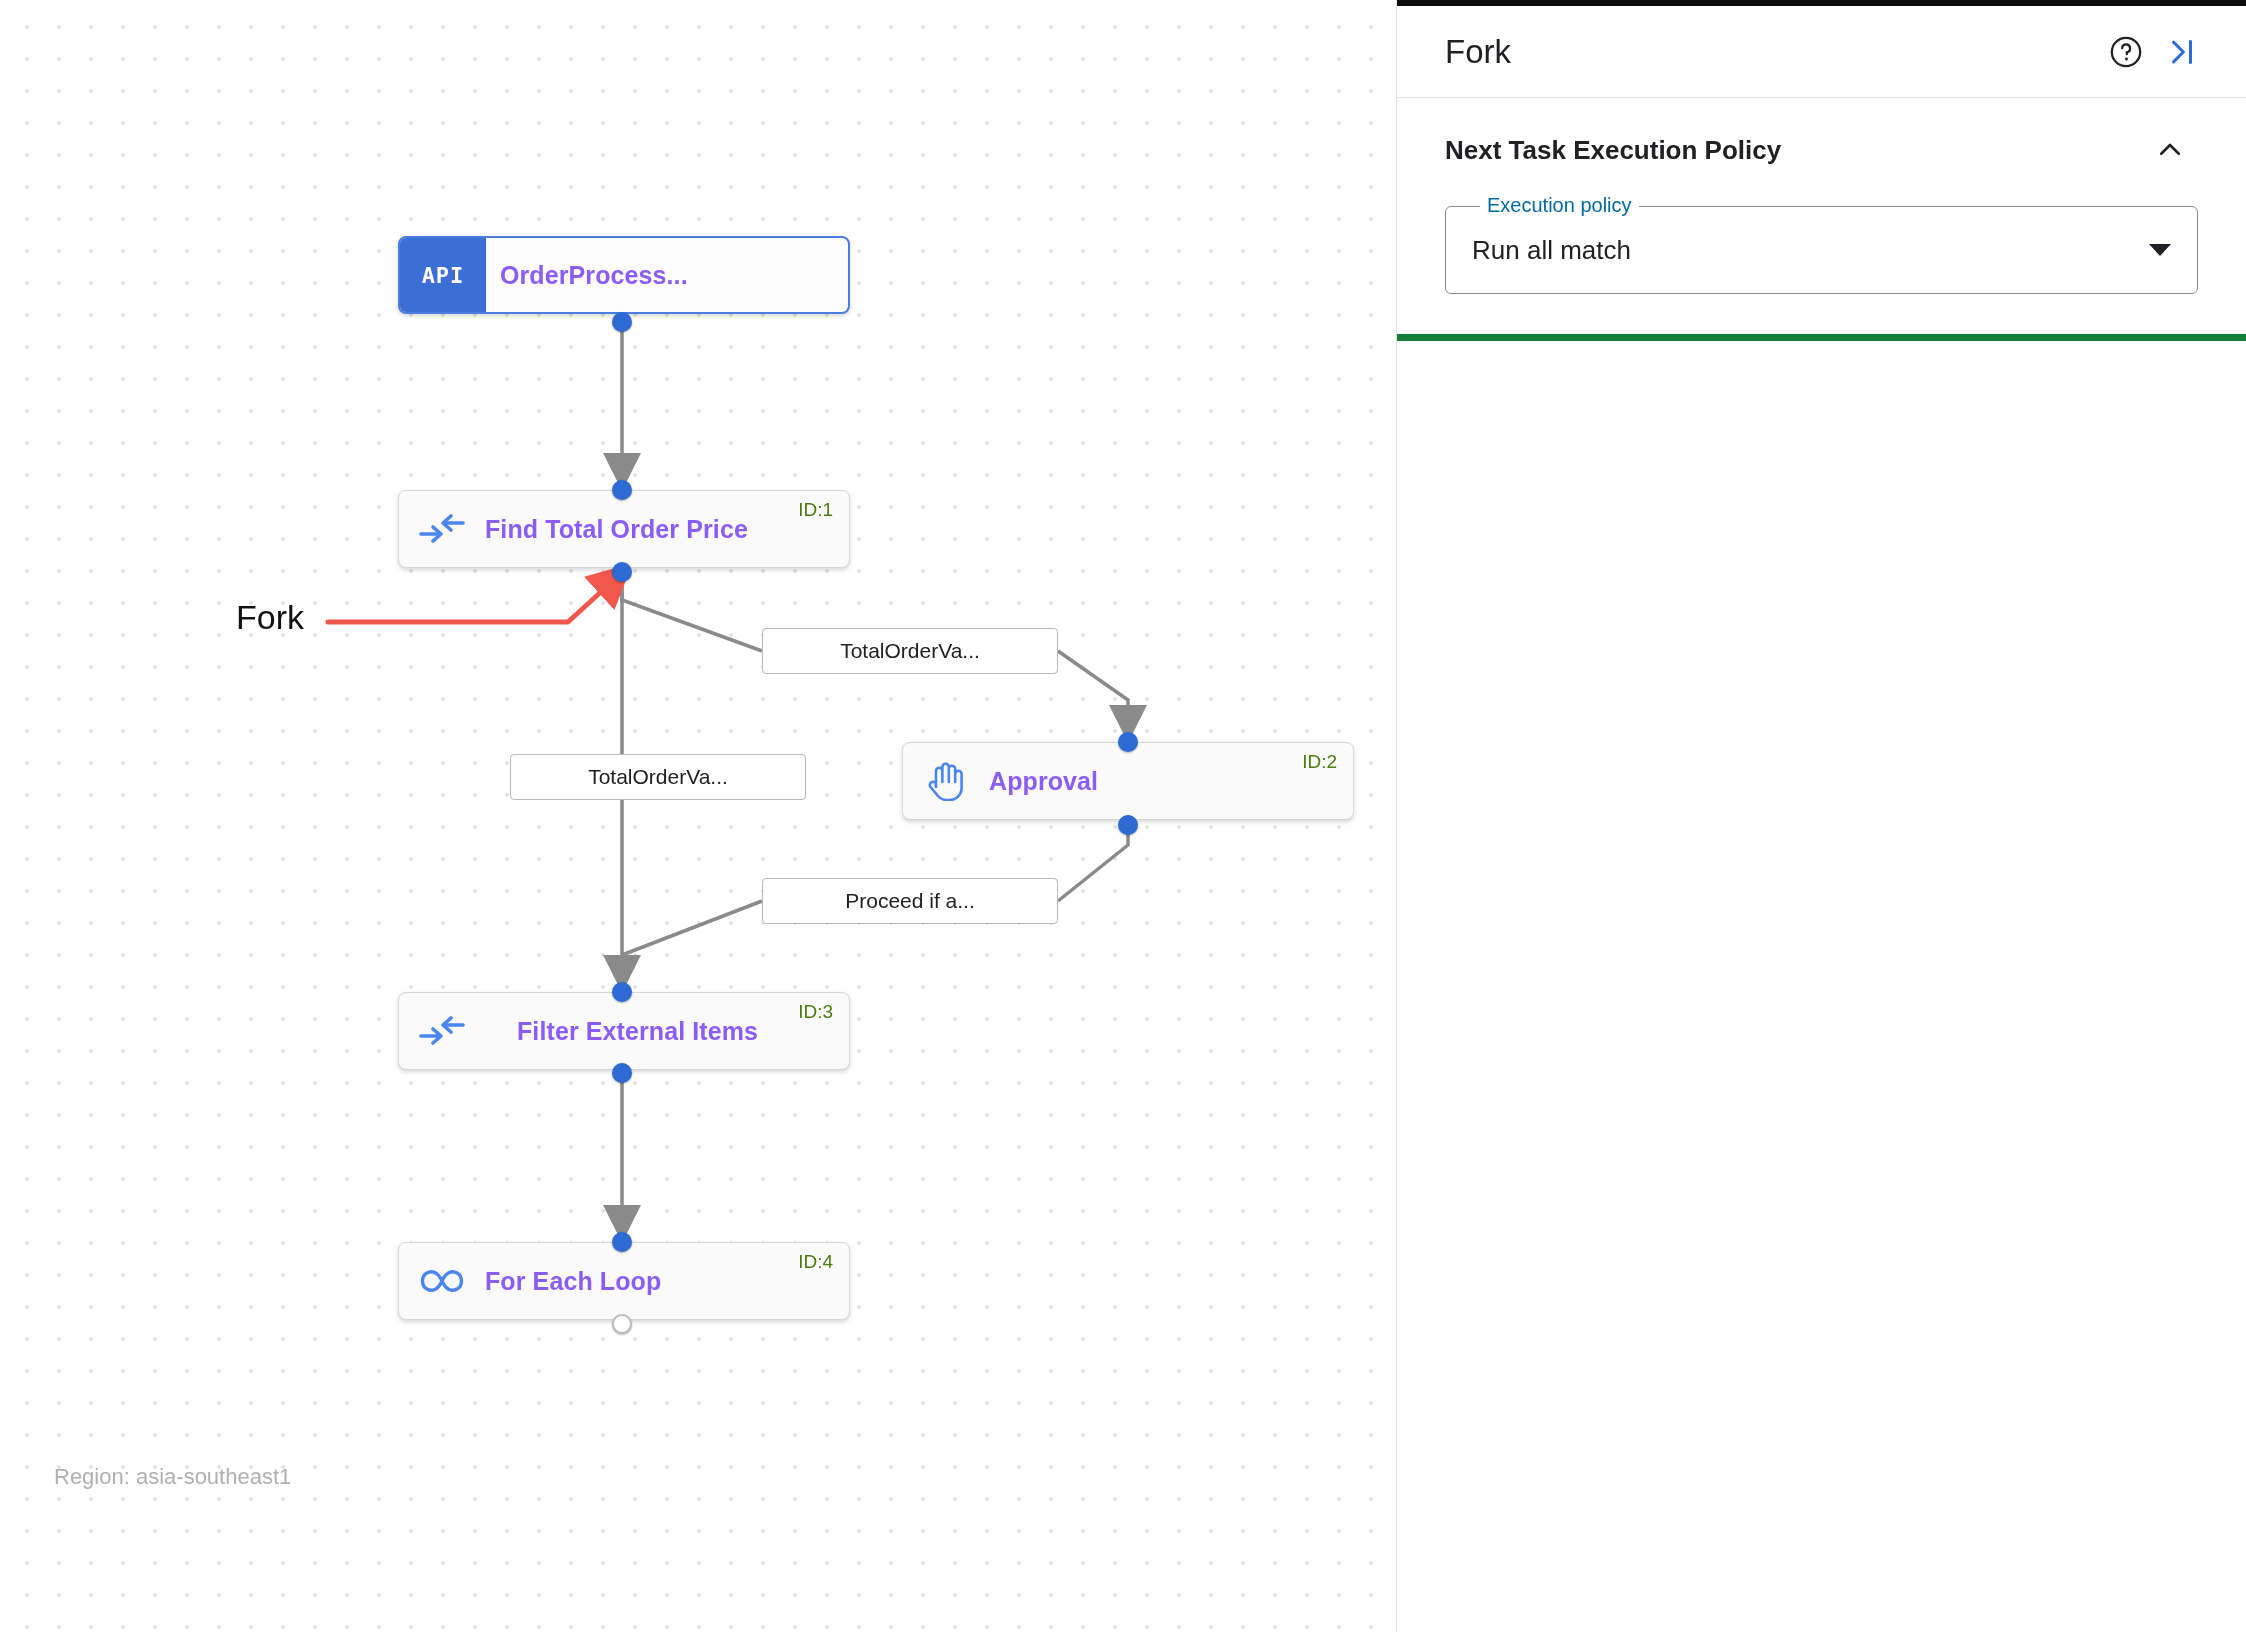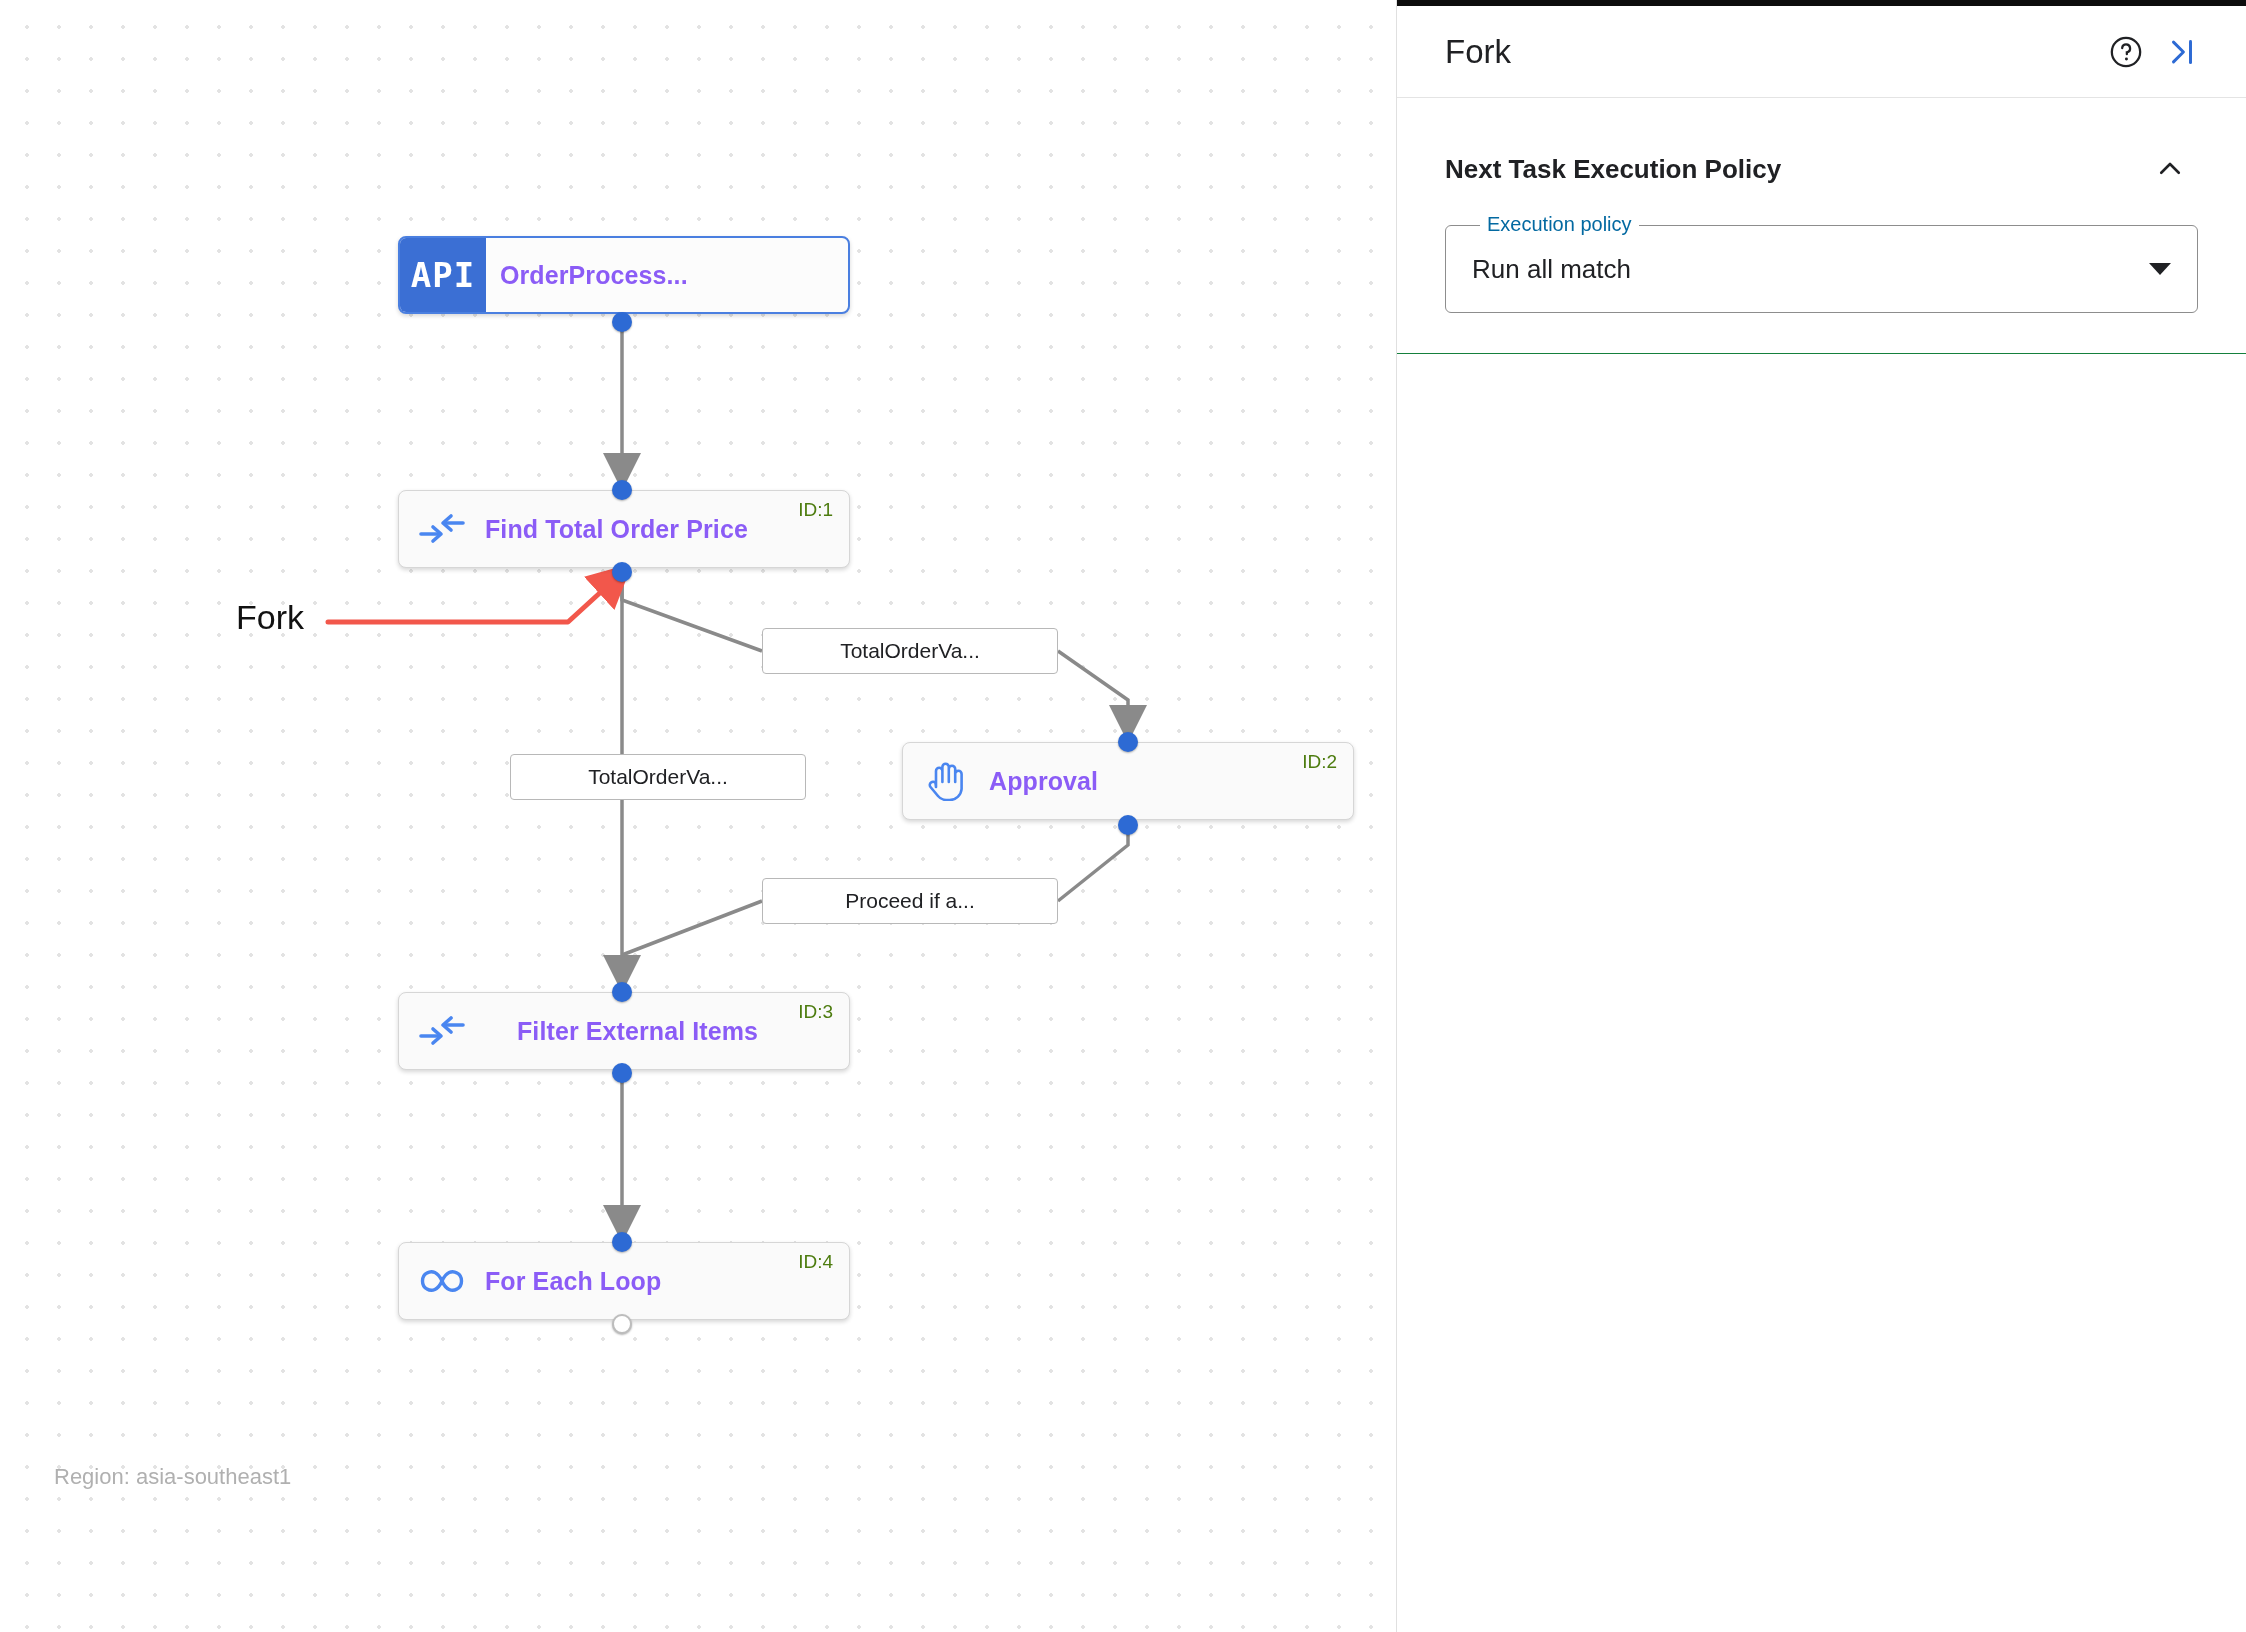--- a/index.html
+++ b/index.html
@@ -99,21 +99,21 @@
     width: 86px;
     flex: 0 0 86px;
     height: 100%;
     background: #3b6fd4;
     border-radius: 6px 0 0 6px;
     display: flex;
     align-items: center;
     justify-content: center;
     color: #ffffff;
     font-family: "DejaVu Sans Mono", monospace;
-    font-size: 34px;
+    font-size: 22px;
     font-weight: bold;
     letter-spacing: 1px;
   }
 
   
   .port {
     position: absolute;
     width: 20px;
     height: 20px;
     border-radius: 50%;
@@ -200,23 +200,23 @@
     height: 56px;
     display: flex;
     align-items: center;
     justify-content: center;
     cursor: pointer;
   }
   #panel-section {
     position: absolute;
     top: 99px;
     left: 0; right: 0;
-    padding: 42px 48px 40px 48px;
-    box-sizing: border-box;
-    border-bottom: 1px solid #15803d;
+    padding: 23px 48px 40px 48px;
+    box-sizing: border-box;
+    border-bottom: 7px solid #15803d;
   }
   #section-head {
     display: flex;
     align-items: center;
     margin-bottom: 28px;
   }
   #section-title {
     font-size: 26px;
     font-weight: bold;
     color: #202124;

